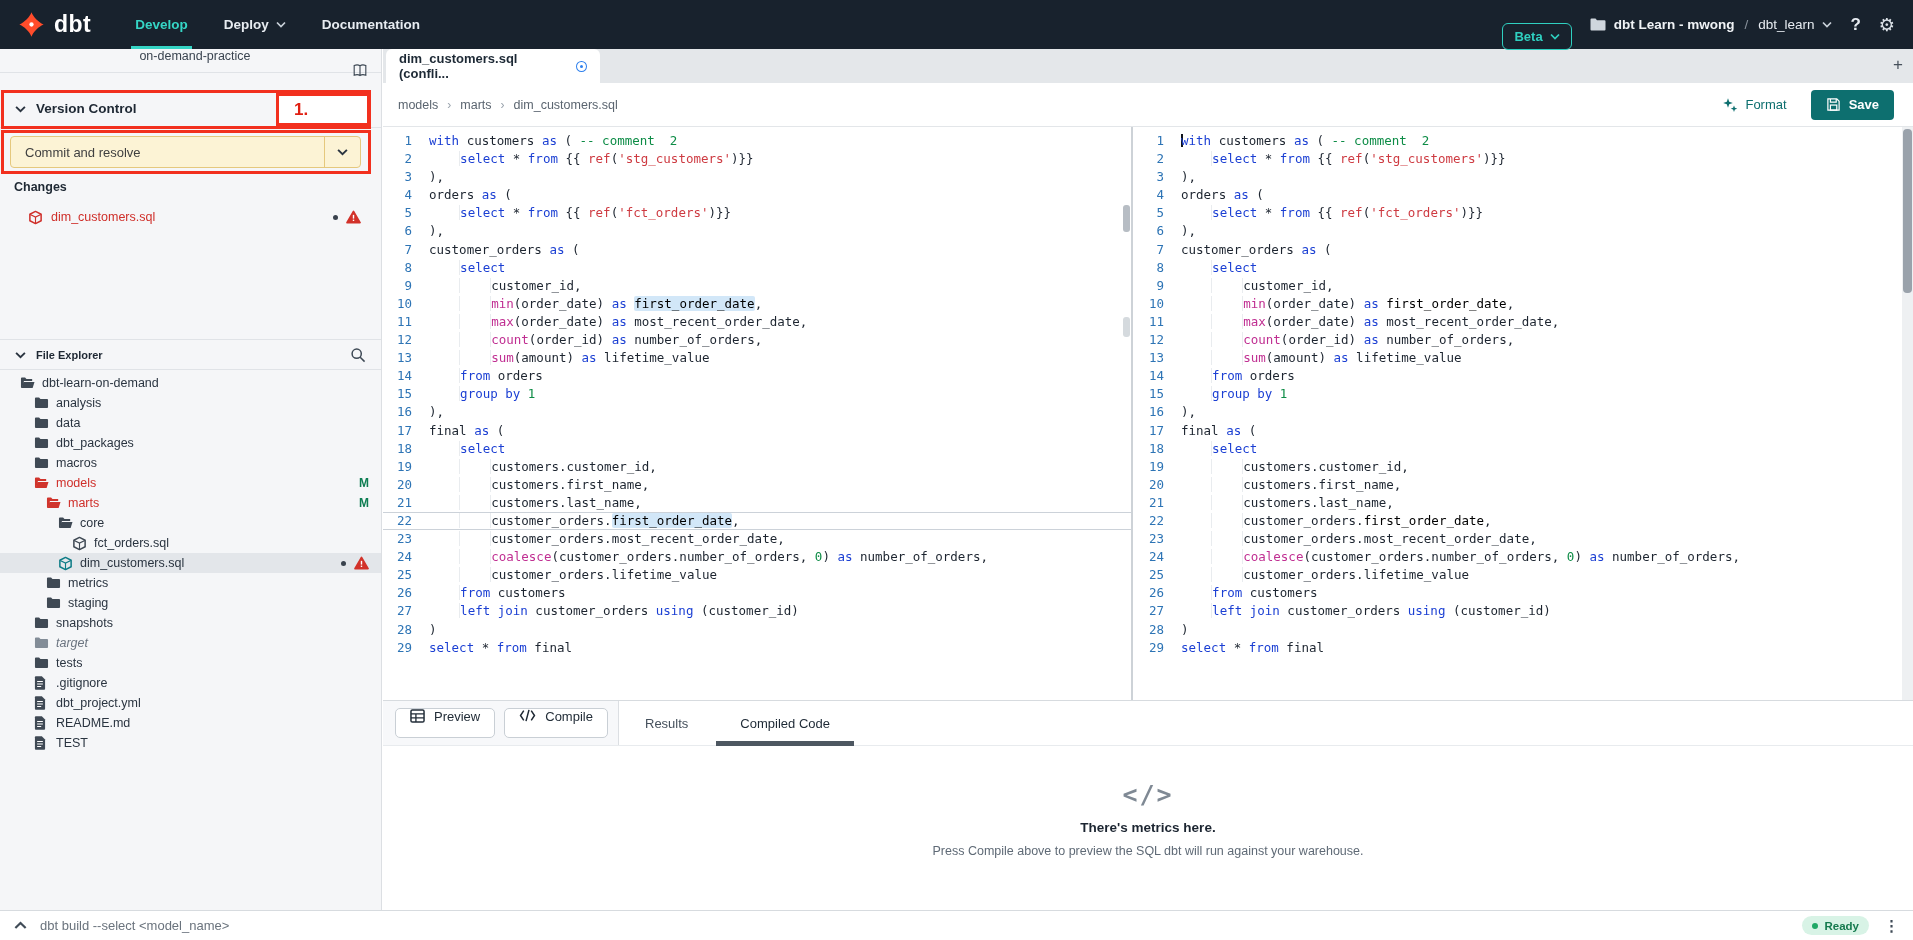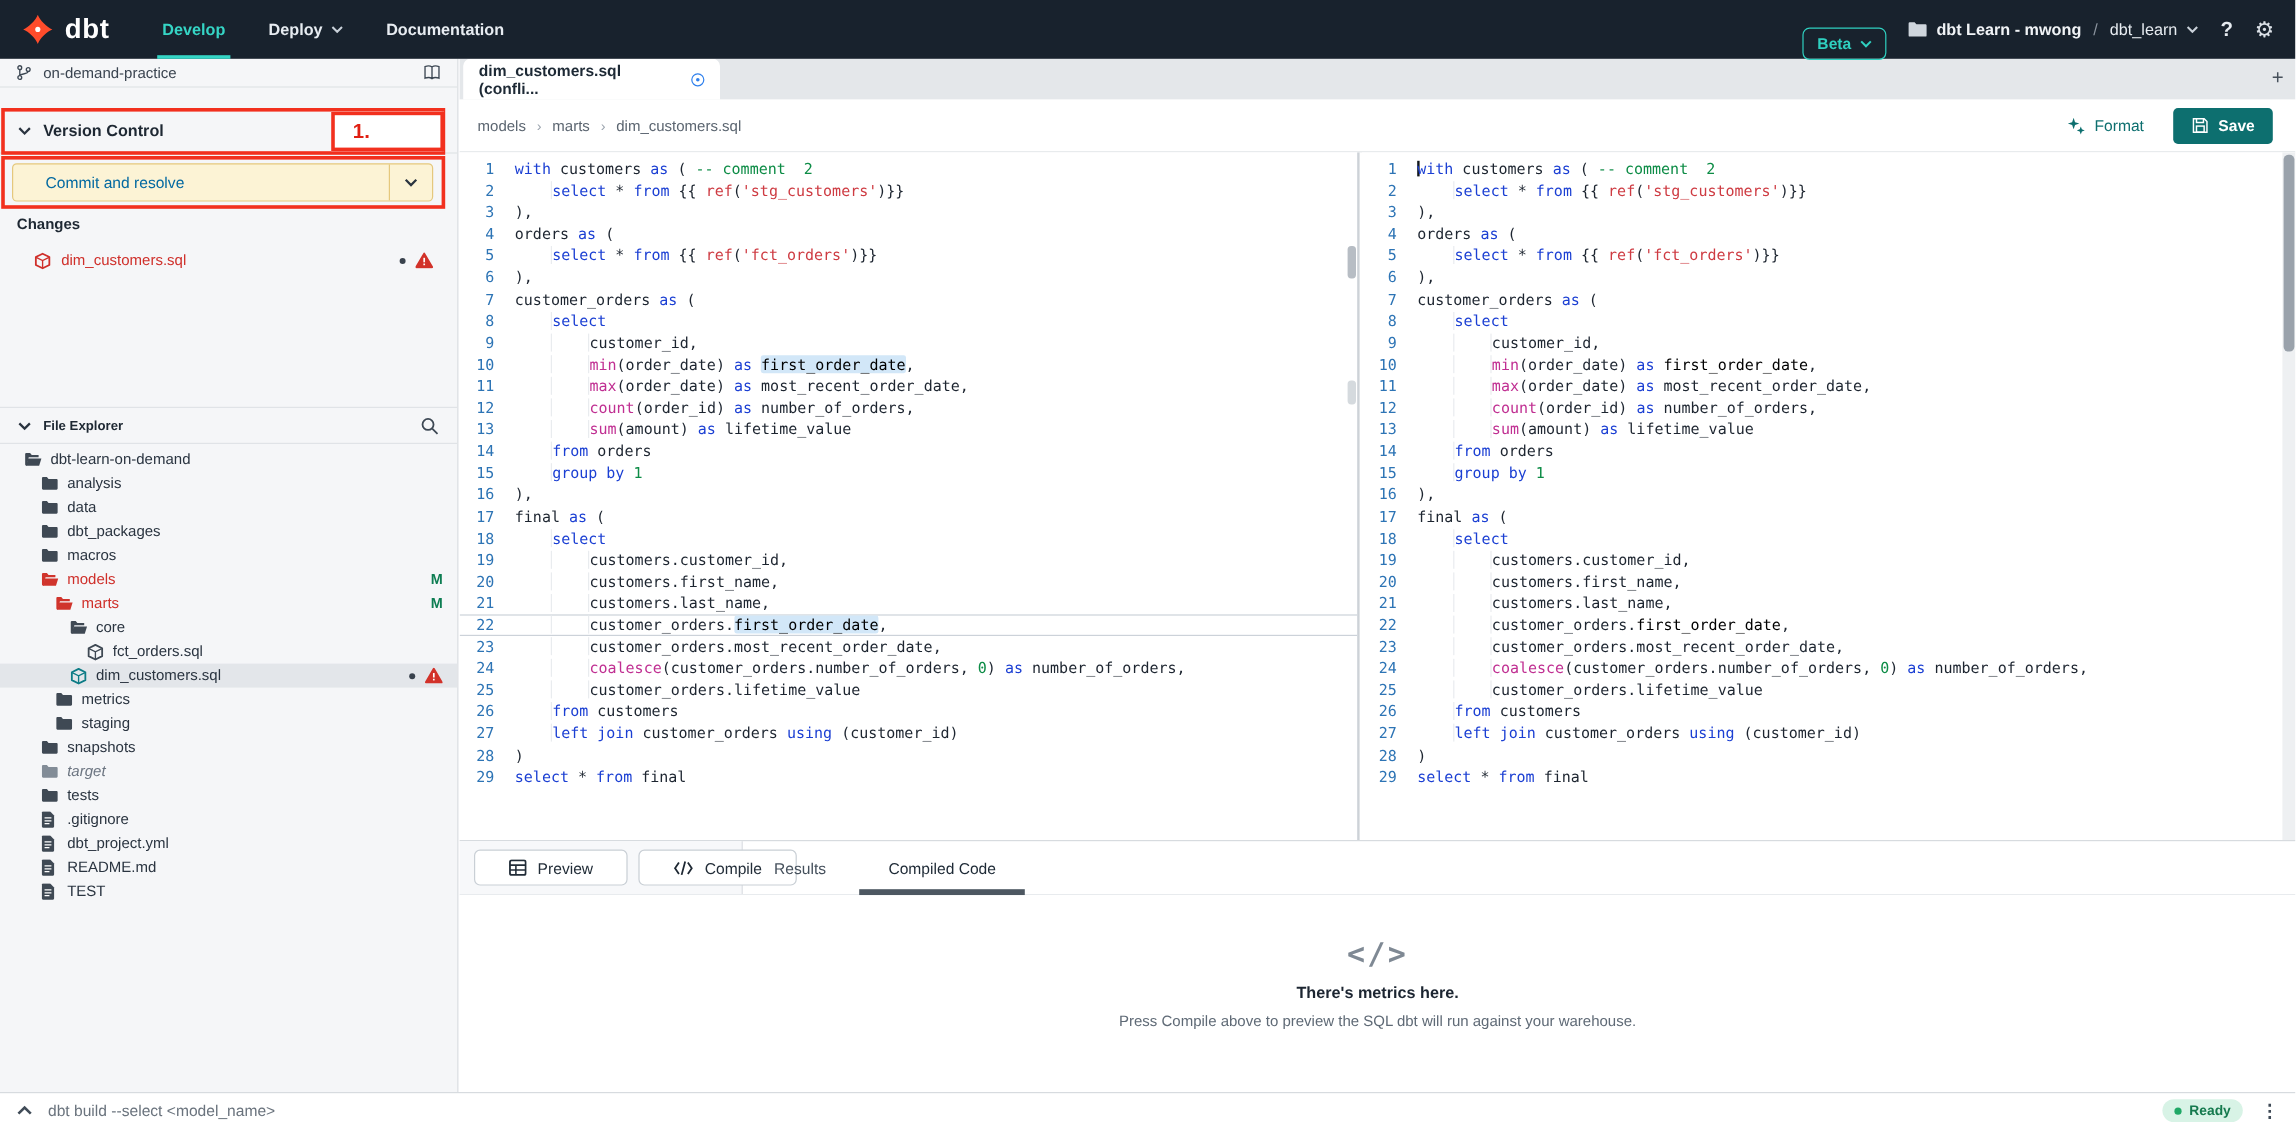--- a/index.html
+++ b/index.html
@@ -19,33 +19,33 @@
   .beta-pill{height:27px;border:1.5px solid #2fd0c0;border-radius:6px;color:#2fd0c0;font-weight:700;font-size:13px;
              display:flex;align-items:center;gap:7px;padding:0 11px;cursor:pointer;margin-top:24px;}
   .proj{display:flex;align-items:center;gap:8px;color:#f0f3f6;font-size:13.5px;font-weight:700;}
   .proj .sep{color:#8a939d;font-weight:400;margin:0 2px;}
   .proj .env{font-weight:400;color:#e7ecf1;}
   .help-q{color:#e7ecf1;font-weight:700;font-size:17px;cursor:pointer;}
   .gear{color:#dbe1e7;font-size:18px;cursor:pointer;line-height:1;}
 
   
   .sidebar{position:absolute;top:49px;left:0;width:382px;bottom:30px;background:#f5f6f8;border-right:1px solid #dcdfe3;z-index:5;}
-  .branch-row{position:absolute;top:0;left:0;right:0;height:24px;border-bottom:1px solid #e0e3e7;display:flex;align-items:center;padding:0 13px;}
+  .branch-row{position:absolute;top:0;left:0;right:0;height:24px;border-bottom:1px solid #e0e3e7;display:flex;align-items:center;padding:0 13px;flex-direction:column;}
   .branch-name{font-size:12.5px;color:#3a4450;margin-left:9px;}
   .book{margin-left:auto;display:flex;cursor:pointer;}
   .vc-header{position:absolute;top:41px;left:0;right:0;height:38px;display:flex;align-items:center;padding:0 15px;gap:10px;
              font-weight:700;font-size:13.5px;color:#1e2833;border-bottom:1px solid #e0e3e7;cursor:pointer;}
   .anno{position:absolute;border:3px solid #f2301e;z-index:8;pointer-events:none;}
   .anno-box1{top:41px;left:1px;width:370px;height:39px;}
   .anno-box2{top:81px;left:1px;width:370px;height:44px;}
   .anno-label{position:absolute;top:44px;left:276px;width:94px;height:33px;background:#fff;border:3px solid #f2301e;
               color:#e01f12;font-weight:700;font-size:17px;display:flex;align-items:center;padding-left:15px;z-index:9;}
   .commit-btn{position:absolute;top:87px;left:10px;right:20px;height:32px;background:#fcf3d5;border:1px solid #e5c87d;
               border-radius:4px;display:flex;align-items:center;cursor:pointer;z-index:7;}
-  .commit-label{padding-left:27px;font-size:13px;color:#0369a1;}
+  .commit-label{padding-left:14px;font-size:13px;color:#404040;}
   .commit-caret{margin-left:auto;width:36px;height:100%;border-left:1px solid #e5c87d;display:flex;align-items:center;justify-content:center;cursor:pointer;}
   .changes-label{position:absolute;top:131px;left:14px;font-size:12.5px;font-weight:700;color:#1e2833;}
   .changes-item{position:absolute;top:157px;left:10px;right:8px;height:22px;display:flex;align-items:center;padding:0 12px 0 18px;cursor:pointer;}
   .changes-item .fname{color:#cf2f2a;font-size:12.5px;margin-left:8px;}
   .mark-dot{width:5px;height:5px;border-radius:50%;background:#39424d;margin-left:auto;}
   .mark-warn{margin-left:8px;display:flex;}
   .fe-header{position:absolute;top:290px;left:0;right:0;height:31px;border-top:1px solid #e0e3e7;border-bottom:1px solid #e0e3e7;
              display:flex;align-items:center;gap:10px;padding:0 15px;font-weight:700;font-size:11px;color:#1e2833;cursor:pointer;}
   .fe-search{margin-left:auto;display:flex;cursor:pointer;}
   .tree{position:absolute;top:324px;left:0;right:0;}
@@ -87,22 +87,22 @@
   .cursor{display:inline-block;width:1.5px;height:13px;background:#10151b;margin-right:-1.5px;vertical-align:-2px;}
   .lp-thumb{position:absolute;left:740px;top:78px;width:7px;height:27px;background:#b7bdc4;border-radius:3px;}
   .lp-thumb2{position:absolute;left:740px;top:190px;width:7px;height:20px;background:#d5dade;border-radius:3px;}
   .win-scroll{position:absolute;right:0;top:0;width:11px;height:573px;background:#eef0f2;}
   .win-thumb{position:absolute;right:1px;top:2px;width:9px;height:164px;background:#9aa2ab;border-radius:4px;cursor:grab;}
 
   
   .toolbar{position:absolute;left:0;right:0;top:651px;height:46px;border-top:1px solid #d7dbdf;border-bottom:1px solid #e8ebee;background:#fff;}
   .toolbar-left{position:absolute;left:0;top:0;bottom:0;width:236px;background:#f7f8fa;border-right:1px solid #dcdfe3;
                 display:flex;align-items:center;gap:9px;padding-left:12px;}
-  .btn{height:30px;background:#fff;border:1px solid #c9cfd5;border-radius:5px;display:flex;align-items:center;gap:9px;
-       padding:0 28px;font-size:13px;color:#222d38;cursor:pointer;}
+  .btn{height:30px;background:#fff;border:1px solid #c9cfd5;border-radius:5px;display:flex;align-items:flex-start;gap:9px;
+       padding:0 14px;font-size:13px;color:#222d38;cursor:pointer;}
   .toolbar-tabs{position:absolute;left:236px;top:0;bottom:0;display:flex;}
   .ttab{display:flex;align-items:center;padding:0 26px;font-size:13px;color:#45505c;position:relative;cursor:pointer;}
   .ttab.active{color:#1d2935;}
   .ttab.active::after{content:"";position:absolute;left:2px;right:2px;bottom:-1px;height:5px;background:#4d5761;}
   .empty{position:absolute;left:0;right:0;top:697px;bottom:0;background:#fff;display:flex;flex-direction:column;align-items:center;}
   .empty-icon{margin-top:34px;font-family:"DejaVu Sans Mono",monospace;font-weight:700;font-size:25px;color:#7f8994;letter-spacing:2px;}
   .empty-title{margin-top:11px;font-size:13.5px;font-weight:700;color:#1c2531;}
   .empty-sub{margin-top:9px;font-size:12.5px;color:#5f6a76;}
 
   

